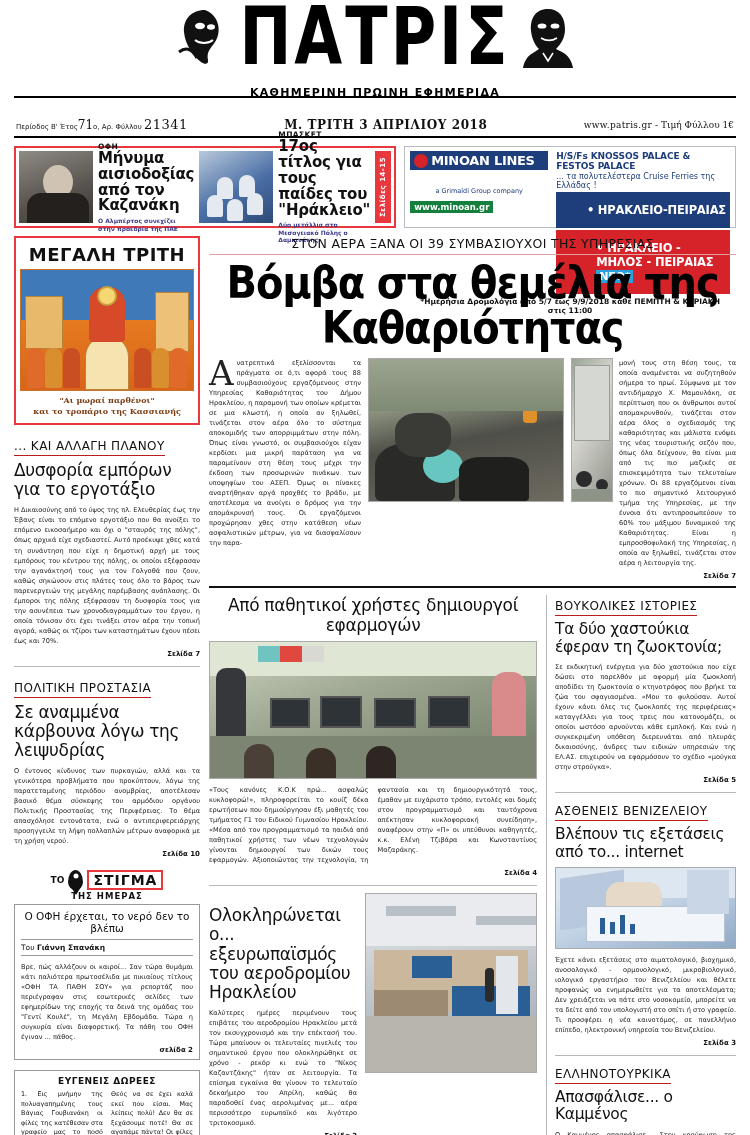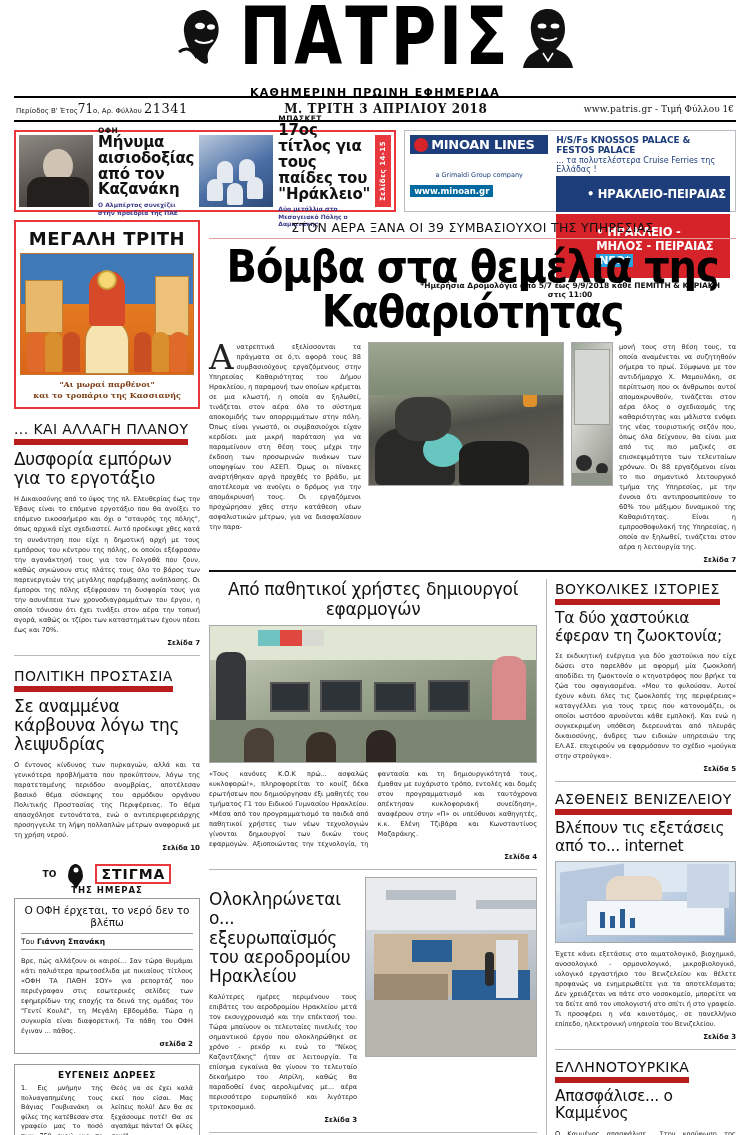--- a/index.html
+++ b/index.html
@@ -29,21 +29,21 @@
     font-size: 11px;
     font-weight: bold;
     letter-spacing: 1.3px;
     margin-top: 12px;
     color: #000;
   }
   .face { width: 54px; height: 62px; }
   .info-bar {
     display: flex; align-items: center; justify-content: space-between;
     border-top: 2.5px solid #000; border-bottom: 2.5px solid #000;
-    padding: 3px 2px 4px 2px; margin-top: 4px;
+    padding: 19px 2px 4px 2px; margin-top: 4px;
   }
   .info-left { font-size: 7px; color: #111; }
   .info-left .big { font-size: 12px; font-family: "DejaVu Serif", serif; }
   .info-left .num { font-size: 13px; font-family: "DejaVu Serif", serif; letter-spacing:.5px;}
   .info-center { font-size: 12px; font-weight: bold; font-family: "DejaVu Serif", serif; letter-spacing: .6px; }
   .info-right { font-size: 9px; font-family: "DejaVu Serif", serif; }
   .info-right .site { letter-spacing: .3px; }
 
   
   .promo { display: flex; gap: 8px; margin-top: 8px; height: 82px; }
@@ -65,21 +65,21 @@
     display: flex; align-items: center; justify-content: center;
     writing-mode: vertical-rl; transform: rotate(180deg); letter-spacing: .5px;
   }
   .promo-ad { flex: 1; border: 1px solid #b9bcc2; padding: 4px 5px; display: flex; flex-direction: column; }
   .ml-top { display: flex; gap: 8px; }
   .ml-logo { flex: 0 0 138px; }
   .ml-badge { background:#1d3d7b; color:#fff; font-size:13px; font-weight:bold; letter-spacing:-.3px;
     display:flex; align-items:center; gap:3px; padding:2px 4px; }
   .ml-seal { width:14px;height:14px;border-radius:50%;background:#d6232a; flex:0 0 14px;}
   .ml-gri { font-size: 6.5px; color: #1d3d7b; text-align: center; margin-top: 17px; }
-  .ml-url { background:#0369a1; color:#fff; font-size:8.5px; font-weight:bold; padding:1px 4px; display:inline-block; margin-top:3px;}
+  .ml-url { background:#15803d; color:#fff; font-size:8.5px; font-weight:bold; padding:1px 4px; display:inline-block; margin-top:3px;}
   .ml-right { flex: 1; }
   .ml-h1 { font-size: 9px; font-weight: bold; color: #1d3d7b; letter-spacing: -.1px; }
   .ml-h2 { font-size: 8px; color: #1d3d7b; margin-top: 1px; }
   .ml-bar { color:#fff; font-size:11.5px; font-weight:bold; padding:11px 4px; margin-top:2px; text-align:right; letter-spacing:-.2px;}
   .ml-bar.blue { background:#1d3d7b; }
   .ml-bar.red { background:#d6232a; text-align:left; padding-left:40px;}
   .ml-neo { background:#29a3e0; color:#fff; padding:0 3px; font-size:11px; }
   .ml-foot { font-size:7.5px; font-weight:bold; color:#111; text-align:center; margin-top:3px;}
 
   
@@ -100,21 +100,21 @@
   .icon-art .arch { position:absolute; left:50%; transform:translateX(-50%); bottom:0; width:44px; height:46%;
     background:#f5e3b0; border-radius:22px 22px 0 0; border:1px solid #b9843a;}
   .icon-art .christ { position:absolute; left:50%; transform:translateX(-50%); top:14%; width:36px; height:46%;
     background:#d64a2a; border-radius:16px 16px 4px 4px;}
   .icon-art .halo { position:absolute; left:50%; transform:translateX(-50%); top:13%; width:20px;height:20px;border-radius:50%;
     background:#f7d774; border:2px solid #c9a43a;}
   .icon-art .fig { position:absolute; bottom:2px; width:17px; height:40px; border-radius:8px 8px 2px 2px; }
   .icon-caption { text-align:center; font-size:8px; color:#7a3d14; font-weight:bold; line-height:1.4; padding:4px 2px 2px; font-family:"DejaVu Serif",serif;}
 
   
-  .kicker { font-size: 14px; letter-spacing: .4px; color:#111; border-bottom: 6px solid #b91c1c; padding-bottom: 2px; display: inline-block; }
+  .kicker { font-size: 12px; letter-spacing: .4px; color:#111; border-bottom: 1px solid #b91c1c; padding-bottom: 2px; display: inline-block; }
   .kicker-wrap { margin-top: 10px; }
   .hl { font-size: 17px; line-height: 1.12; font-weight: normal; color:#111; margin-top: 5px; letter-spacing: -.3px;}
   .hl.sm { font-size: 15.5px; }
   .bodytext { font-size: 6.6px; line-height: 1.52; text-align: justify; color: #222; margin-top: 6px; }
   .bodytext.two { column-count: 2; column-gap: 9px; }
   .pageref { font-size: 7px; font-weight: bold; text-align: right; margin-top: 4px; color:#111;}
   .rule { border-top: 1px solid #b7b7b7; margin-top: 8px; }
 
   
   .lead-kicker { text-align:center; font-size:12.5px; letter-spacing:.3px; color:#111; border-bottom:1px solid #e0a0a0; padding-bottom:3px;}
@@ -134,21 +134,21 @@
   .ph-lab { background: linear-gradient(160deg,#cfd6c4 0%, #9fa893 40%, #6d7a63 100%); }
   .ph-air { background: linear-gradient(170deg,#e7e9ec 0%, #c3c9cf 45%, #9aa3ab 100%); }
   .ph-hands { background: linear-gradient(160deg,#eef3f9 0%, #c6d6e8 45%, #8fa9c6 100%); }
   .ph i { position:absolute; display:block; }
 
   
   .mid-hl-center { text-align:center; font-size:17px; color:#111; letter-spacing:-.3px; }
 
   
   .stigma { margin-top: 12px; }
-  .stigma-head { display:flex; align-items:center; justify-content:center; gap:12px; }
+  .stigma-head { display:flex; align-items:center; justify-content:center; gap:4px; }
   .stigma-to { font-size: 9px; font-weight:bold; }
   .pin { width: 15px; height: 20px; background:#111; border-radius:50% 50% 50% 50%/60% 60% 40% 40%; position:relative;}
   .pin::after{content:"";position:absolute;left:50%;bottom:-5px;transform:translateX(-50%);
     border-left:5px solid transparent;border-right:5px solid transparent;border-top:8px solid #111;}
   .pin i{position:absolute;left:50%;top:6px;transform:translate(-50%,-50%);width:5px;height:5px;border-radius:50%;background:#fff;}
   .stigma-word { border:2px solid #e8383d; color:#111; font-size:14px; font-weight:bold; letter-spacing:1px; padding:0 4px; }
   .stigma-day { text-align:center; font-size:8.5px; font-weight:bold; letter-spacing:1px; margin-top:1px;}
   .stigma-box { border:1px solid #999; padding:5px 6px; margin-top:3px;}
   .stigma-q { text-align:center; font-size:10.5px; color:#111; }
   .stigma-by { font-size: 7.5px; border-top:1px solid #999; border-bottom:1px solid #999; padding:3px 0; margin-top:5px;}

